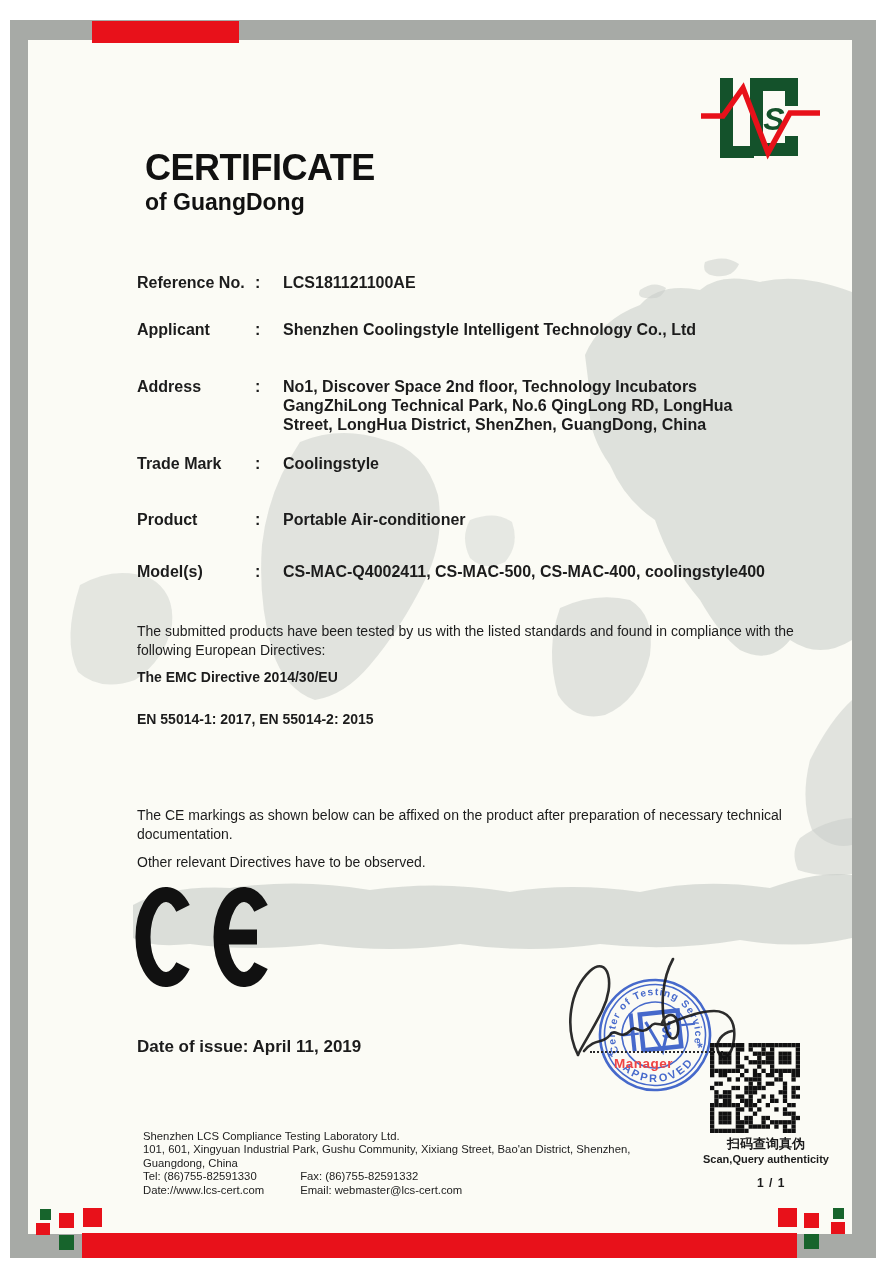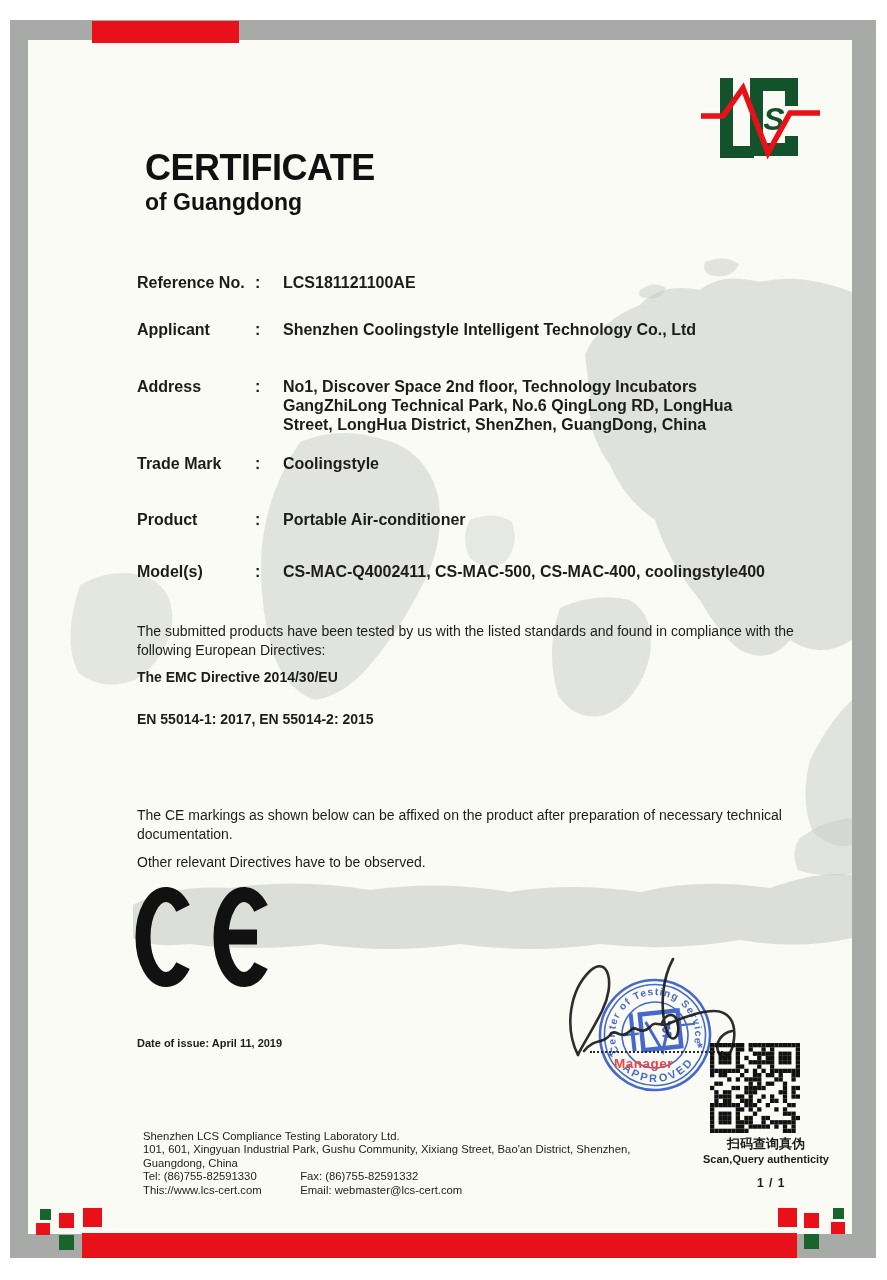--- a/index.html
+++ b/index.html
@@ -21,21 +21,21 @@
   
   .frow{left:137px;display:grid;grid-template-columns:118px 28px 497px;
         font-weight:bold;font-size:16px;line-height:19px;}
   .frow .colon{text-align:left;}
   
   .para{left:137px;width:662px;font-size:14px;line-height:19px;}
   .bold{font-weight:bold;}
   
   .ce{left:135px;top:886px;width:140px;height:102px;}
   
-  .date{left:137px;top:1037px;font-size:11px;font-weight:bold;}
+  .date{left:137px;top:1037px;font-size:17px;font-weight:bold;}
   
   .stamp{left:575px;top:955px;width:160px;height:160px;}
   .sig{left:550px;top:945px;width:210px;height:140px;}
   .sigline{left:590px;top:1051px;width:133px;border-top:2px dotted #2a2a2a;height:0;}
   .manager{left:614px;top:1056px;font-size:13.5px;font-weight:bold;color:#ef4444;letter-spacing:.5px;}
   
   .qr{left:710px;top:1043px;width:90px;height:90px;}
   .qr-cap{left:686px;top:1136px;width:160px;text-align:center;font-weight:bold;}
   .qr-zh{font-size:13px;line-height:16px;}
   .qr-en{font-size:11px;line-height:15px;}
@@ -83,21 +83,21 @@
       <rect x="50" y="67" width="48" height="13"></rect>
       <rect x="85" y="2" width="13" height="28"></rect>
       <rect x="85" y="60" width="13" height="20"></rect>
     </g>
     <text x="74" y="54" text-anchor="middle" font-size="32" font-weight="bold" font-style="italic" fill="#14522b" font-family="Liberation Sans, sans-serif">S</text>
     <polyline points="1,40 23,40 43,12 68,77 90,37 120,37" fill="none" stroke="#e8111a" stroke-width="5.5"></polyline>
   </svg>
 
   <div class="abs title-wrap">
     <div class="title">CERTIFICATE</div>
-    <div class="subtitle">of Guangdong</div>
+    <div class="subtitle">of GuangDong</div>
   </div>
 
   <div class="abs frow" style="top:273px">
     <span>Reference No.</span>
     <span class="colon">:</span>
     <span>LCS181121100AE</span>
   </div>
   <div class="abs frow" style="top:320px">
     <span>Applicant</span>
     <span class="colon">:</span>
@@ -428,21 +428,21 @@
 
   <div class="abs footer">
     <div class="fline">Shenzhen LCS Compliance Testing Laboratory Ltd.</div>
     <div class="fline">101, 601, Xingyuan Industrial Park, Gushu Community, Xixiang Street, Bao'an District, Shenzhen,</div>
     <div class="fline">Guangdong, China</div>
     <div class="fline">
       <span class="fcol1">Tel: (86)755-82591330</span>
       <span>Fax: (86)755-82591332</span>
     </div>
     <div class="fline">
-      <span class="fcol1">This://www.lcs-cert.com</span>
+      <span class="fcol1">Date://www.lcs-cert.com</span>
       <span>Email: webmaster@lcs-cert.com</span>
     </div>
   </div>
   <div class="abs pagenum">1 / 1</div>
 
   <div class="abs bar-red"></div>
   <div class="sq grn" style="left:40px;top:1209px;width:11px;height:11px"></div>
   <div class="sq red" style="left:36px;top:1223px;width:14px;height:12px"></div>
   <div class="sq red" style="left:59px;top:1213px;width:15px;height:15px"></div>
   <div class="sq red" style="left:83px;top:1208px;width:19px;height:19px"></div>

